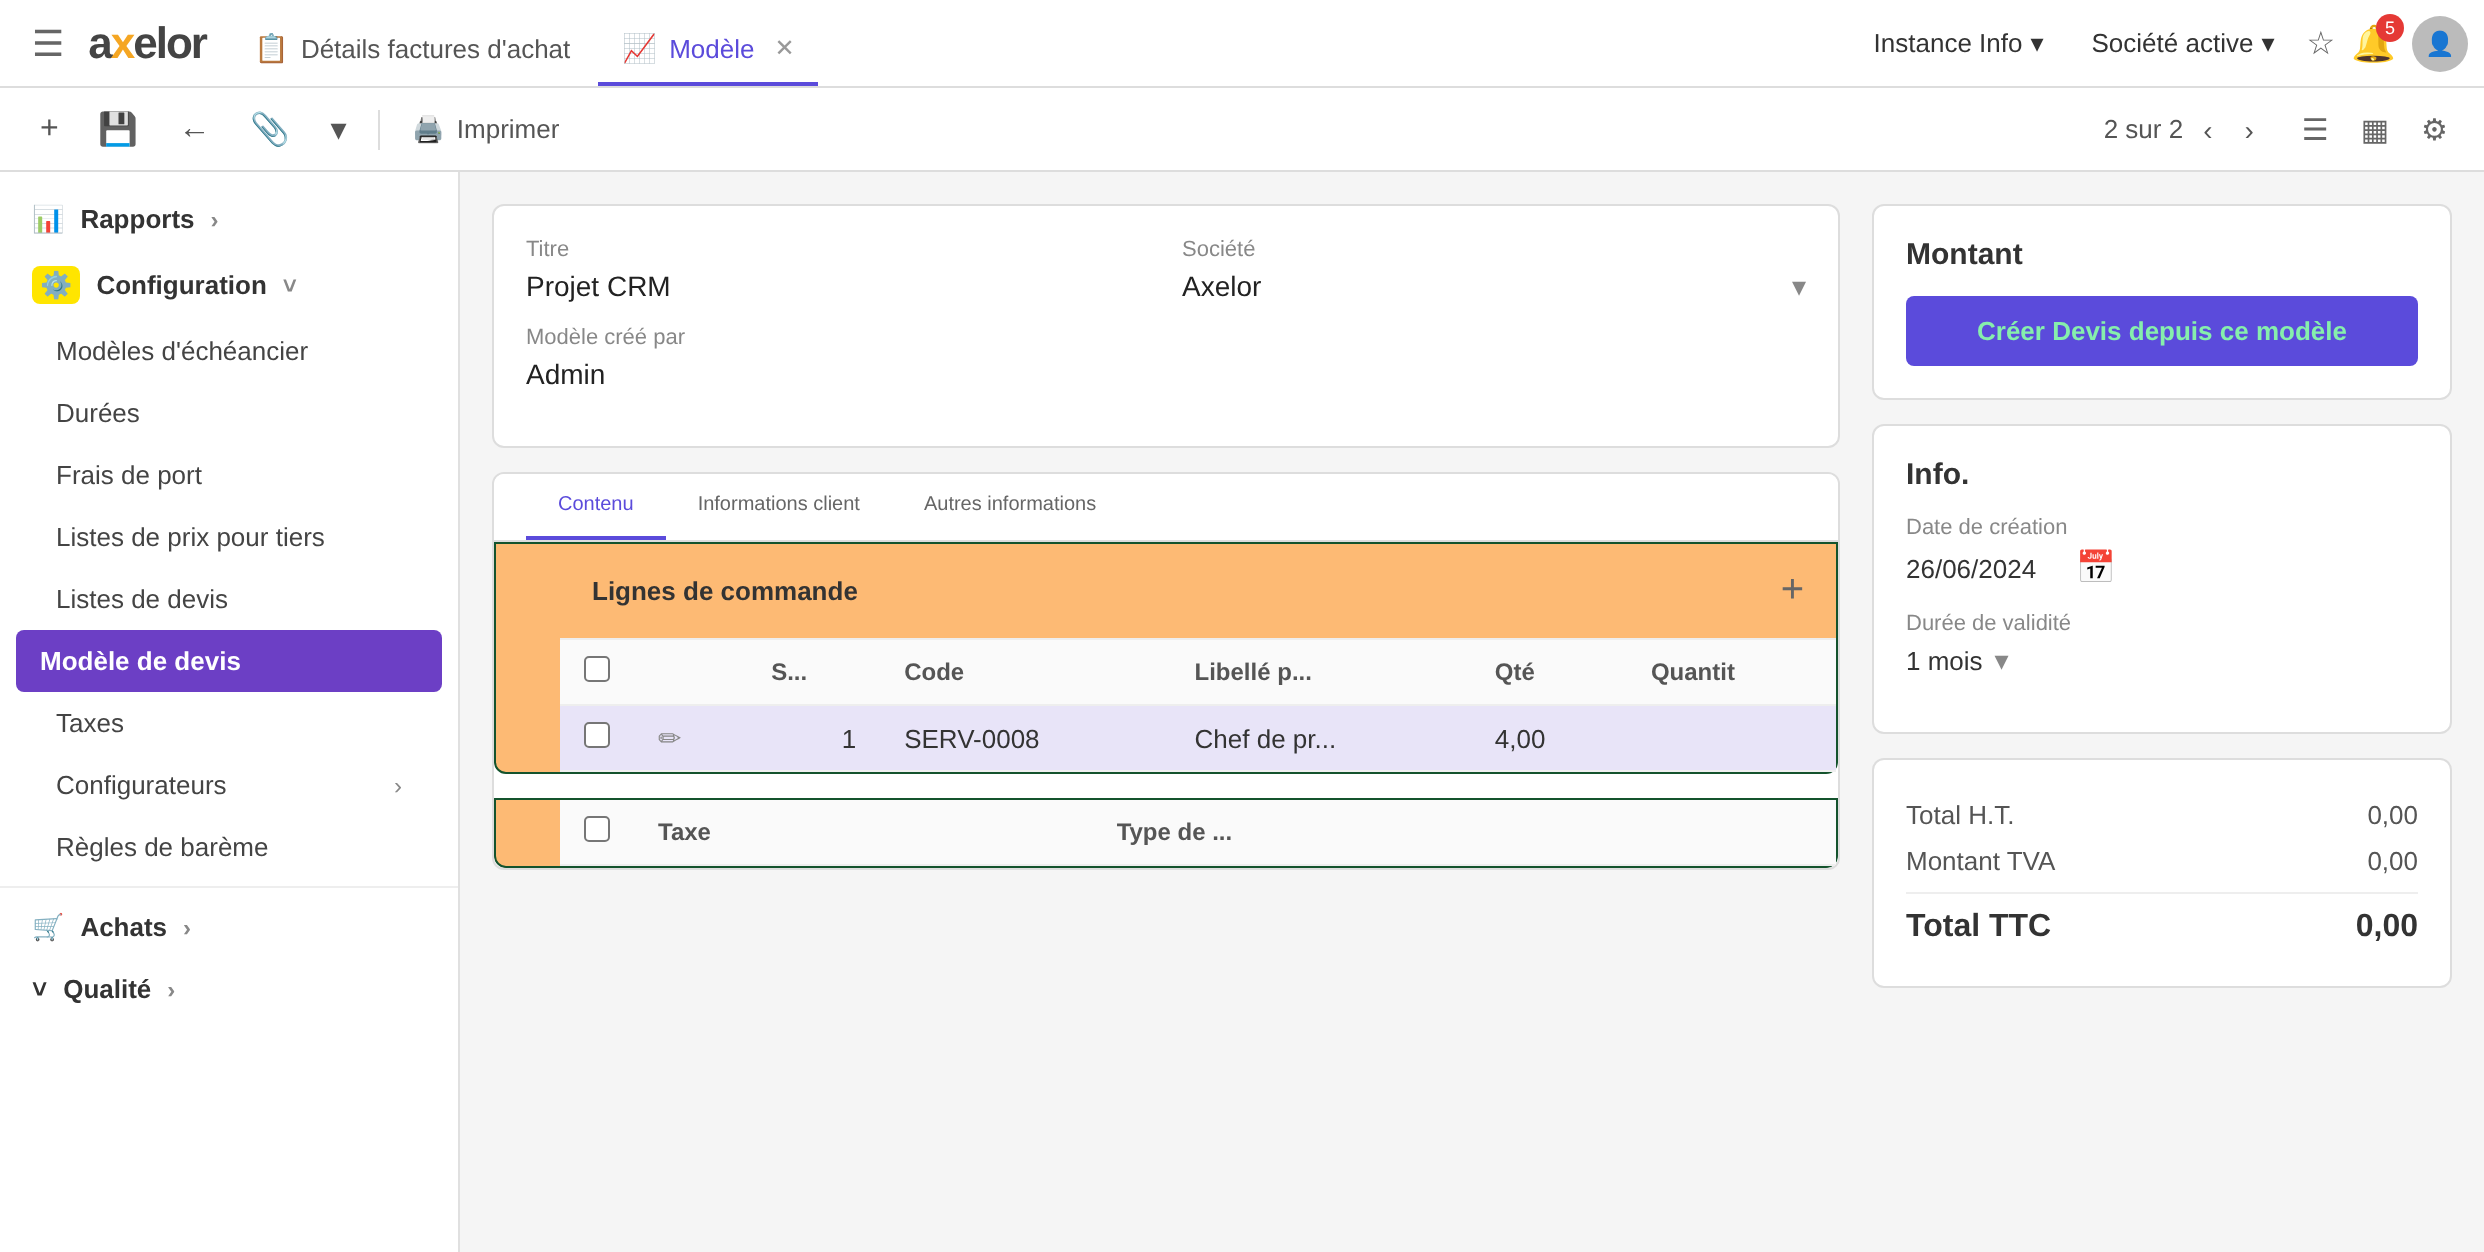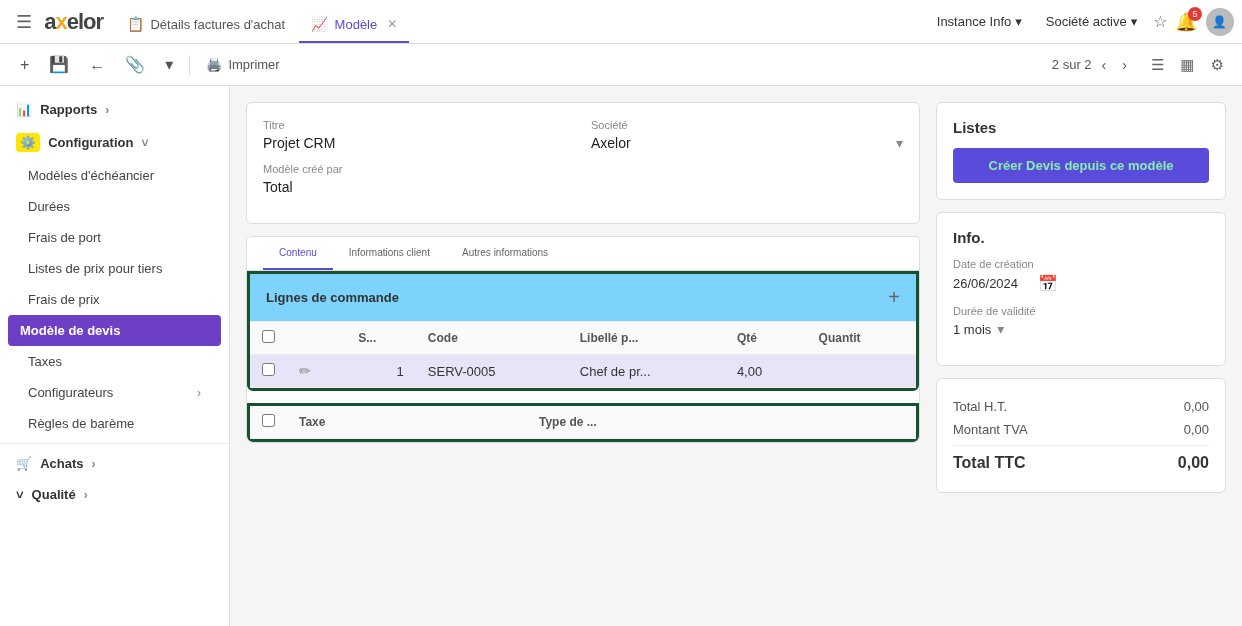--- a/index.html
+++ b/index.html
@@ -55,21 +55,21 @@
     .field-value { font-size: 14px; color: #222; font-weight: 400; }
     .field-select { display: flex; align-items: center; justify-content: space-between; }
     .field-select .chevron { font-size: 14px; }
 
     
     .tab-nav { display: flex; gap: 0; border-bottom: 1px solid #ddd; background: #fff; padding: 0 16px; margin-bottom: 0; }
     .tab-nav-item { padding: 10px 16px; cursor: pointer; font-size: 10px; color: #666; border-bottom: 2px solid transparent; }
     .tab-nav-item.active { color: #5b4bdb; border-bottom: 2px solid #5b4bdb; font-weight: 500; }
 
     
-    .table-section { background: #7dd3fc; border: 3px solid #14532d; border-radius: 0 0 6px 6px; }
+    .table-section { background: #fdba74; border: 1px solid #14532d; border-radius: 0 0 6px 6px; padding-left: 32px; }
     .form-tabs-card { background: #fff; border: 1px solid #ddd; border-radius: 6px; overflow: hidden; margin-top: 12px; }
 
     .section-header { display: flex; align-items: center; justify-content: space-between; padding: 12px 16px; font-weight: 600; font-size: 13px; color: #333; border-bottom: 1px solid #eee; }
     .add-btn { background: none; border: none; cursor: pointer; font-size: 20px; color: #666; }
     .data-table { width: 100%; border-collapse: collapse; }
     .data-table th { padding: 8px 12px; text-align: left; font-size: 12px; font-weight: 600; color: #555; border-bottom: 1px solid #eee; background: #fafafa; }
     .data-table td { padding: 8px 12px; font-size: 13px; color: #333; border-bottom: 1px solid #f0f0f0; }
     .checkbox-cell { width: 30px; }
     .edit-btn { background: none; border: none; cursor: pointer; color: #888; font-size: 14px; }
     .row-number { color: #666; text-align: right; }
@@ -187,21 +187,21 @@
     <div class="sidebar-item sub">
       <span>Durées</span>
     </div>
     <div class="sidebar-item sub">
       <span>Frais de port</span>
     </div>
     <div class="sidebar-item sub">
       <span>Listes de prix pour tiers</span>
     </div>
     <div class="sidebar-item sub">
-      <span>Frais de prix</span>
+      <span>Listes de devis</span>
     </div>
     <div class="sidebar-item highlighted sub">
       <span>Modèle de devis</span>
     </div>
 
     <div class="sidebar-item sub">
       <span>Taxes</span>
     </div>
     <div class="sidebar-item sub" style="justify-content:space-between;">
       <span>Configurateurs</span>
@@ -239,21 +239,21 @@
             <div class="field-label">Société</div>
             <div class="field-value field-select">
               <span>Axelor</span>
               <span class="chevron">▾</span>
             </div>
           </div>
         </div>
         <div class="form-row">
           <div class="form-field">
             <div class="field-label">Modèle créé par</div>
-            <div class="field-value">Total</div>
+            <div class="field-value">Admin</div>
           </div>
         </div>
       </div>
 
       <div class="form-tabs-card">
         <div class="tab-nav">
           <div class="tab-nav-item active">
             <span>Contenu</span>
           </div>
           <div class="tab-nav-item">
@@ -279,21 +279,21 @@
                 <th>Libellé p...</th>
                 <th>Qté</th>
                 <th>Quantit</th>
               </tr>
             </thead>
             <tbody>
               <tr class="table-row" style="background:#e8e4f8;">
                 <td class="checkbox-cell"><input type="checkbox" style=""></td>
                 <td><button class="edit-btn">✏</button></td>
                 <td class="row-number">1</td>
-                <td>SERV-0005</td>
+                <td>SERV-0008</td>
                 <td>Chef de pr...</td>
                 <td>4,00</td>
                 <td></td>
               </tr>
             </tbody>
           </table>
         </div>
 
         <div class="table-section" style="margin-top:12px;">
           <table class="data-table">
@@ -307,21 +307,21 @@
             <tbody>
             </tbody>
           </table>
         </div>
       </div>
     </div>
 
     <div class="right-panel">
 
       <div class="right-card">
-        <div class="right-card-title">Listes</div>
+        <div class="right-card-title">Montant</div>
         <button class="create-btn">Créer Devis depuis ce modèle</button>
       </div>
 
       <div class="right-card">
         <div class="right-card-title">Info.</div>
         <div class="info-label">Date de création</div>
         <div class="info-value">
           <span>26/06/2024</span>
           <span class="calendar-icon">📅</span>
         </div>

